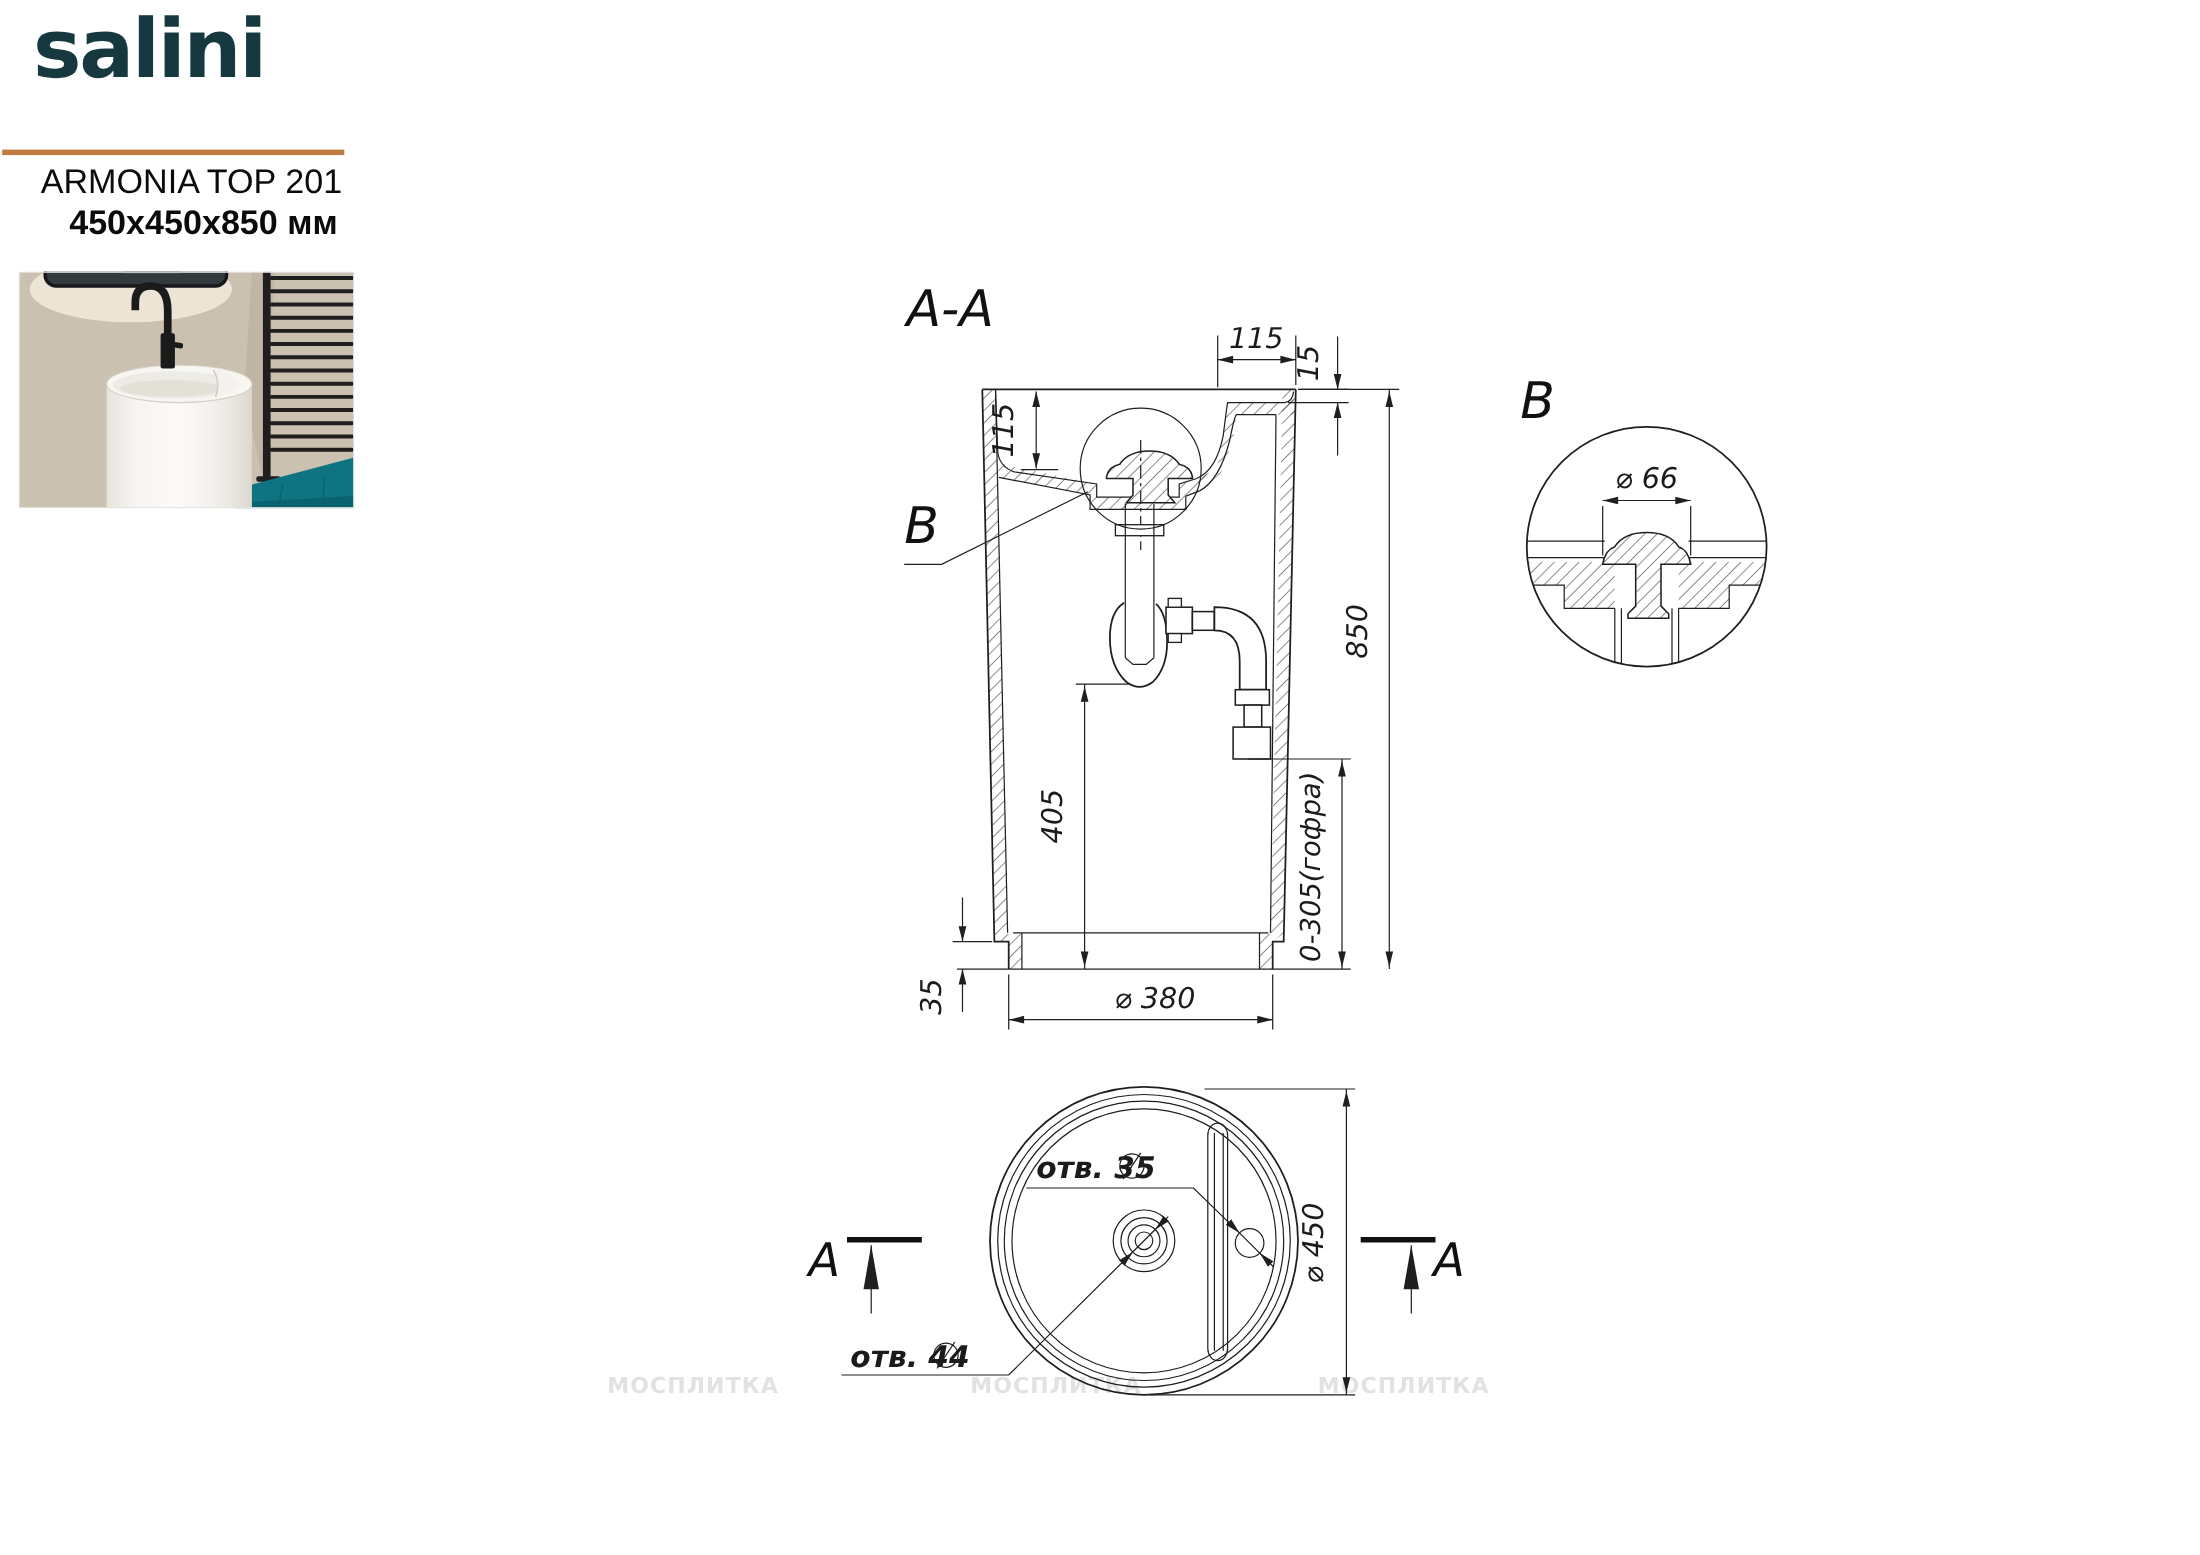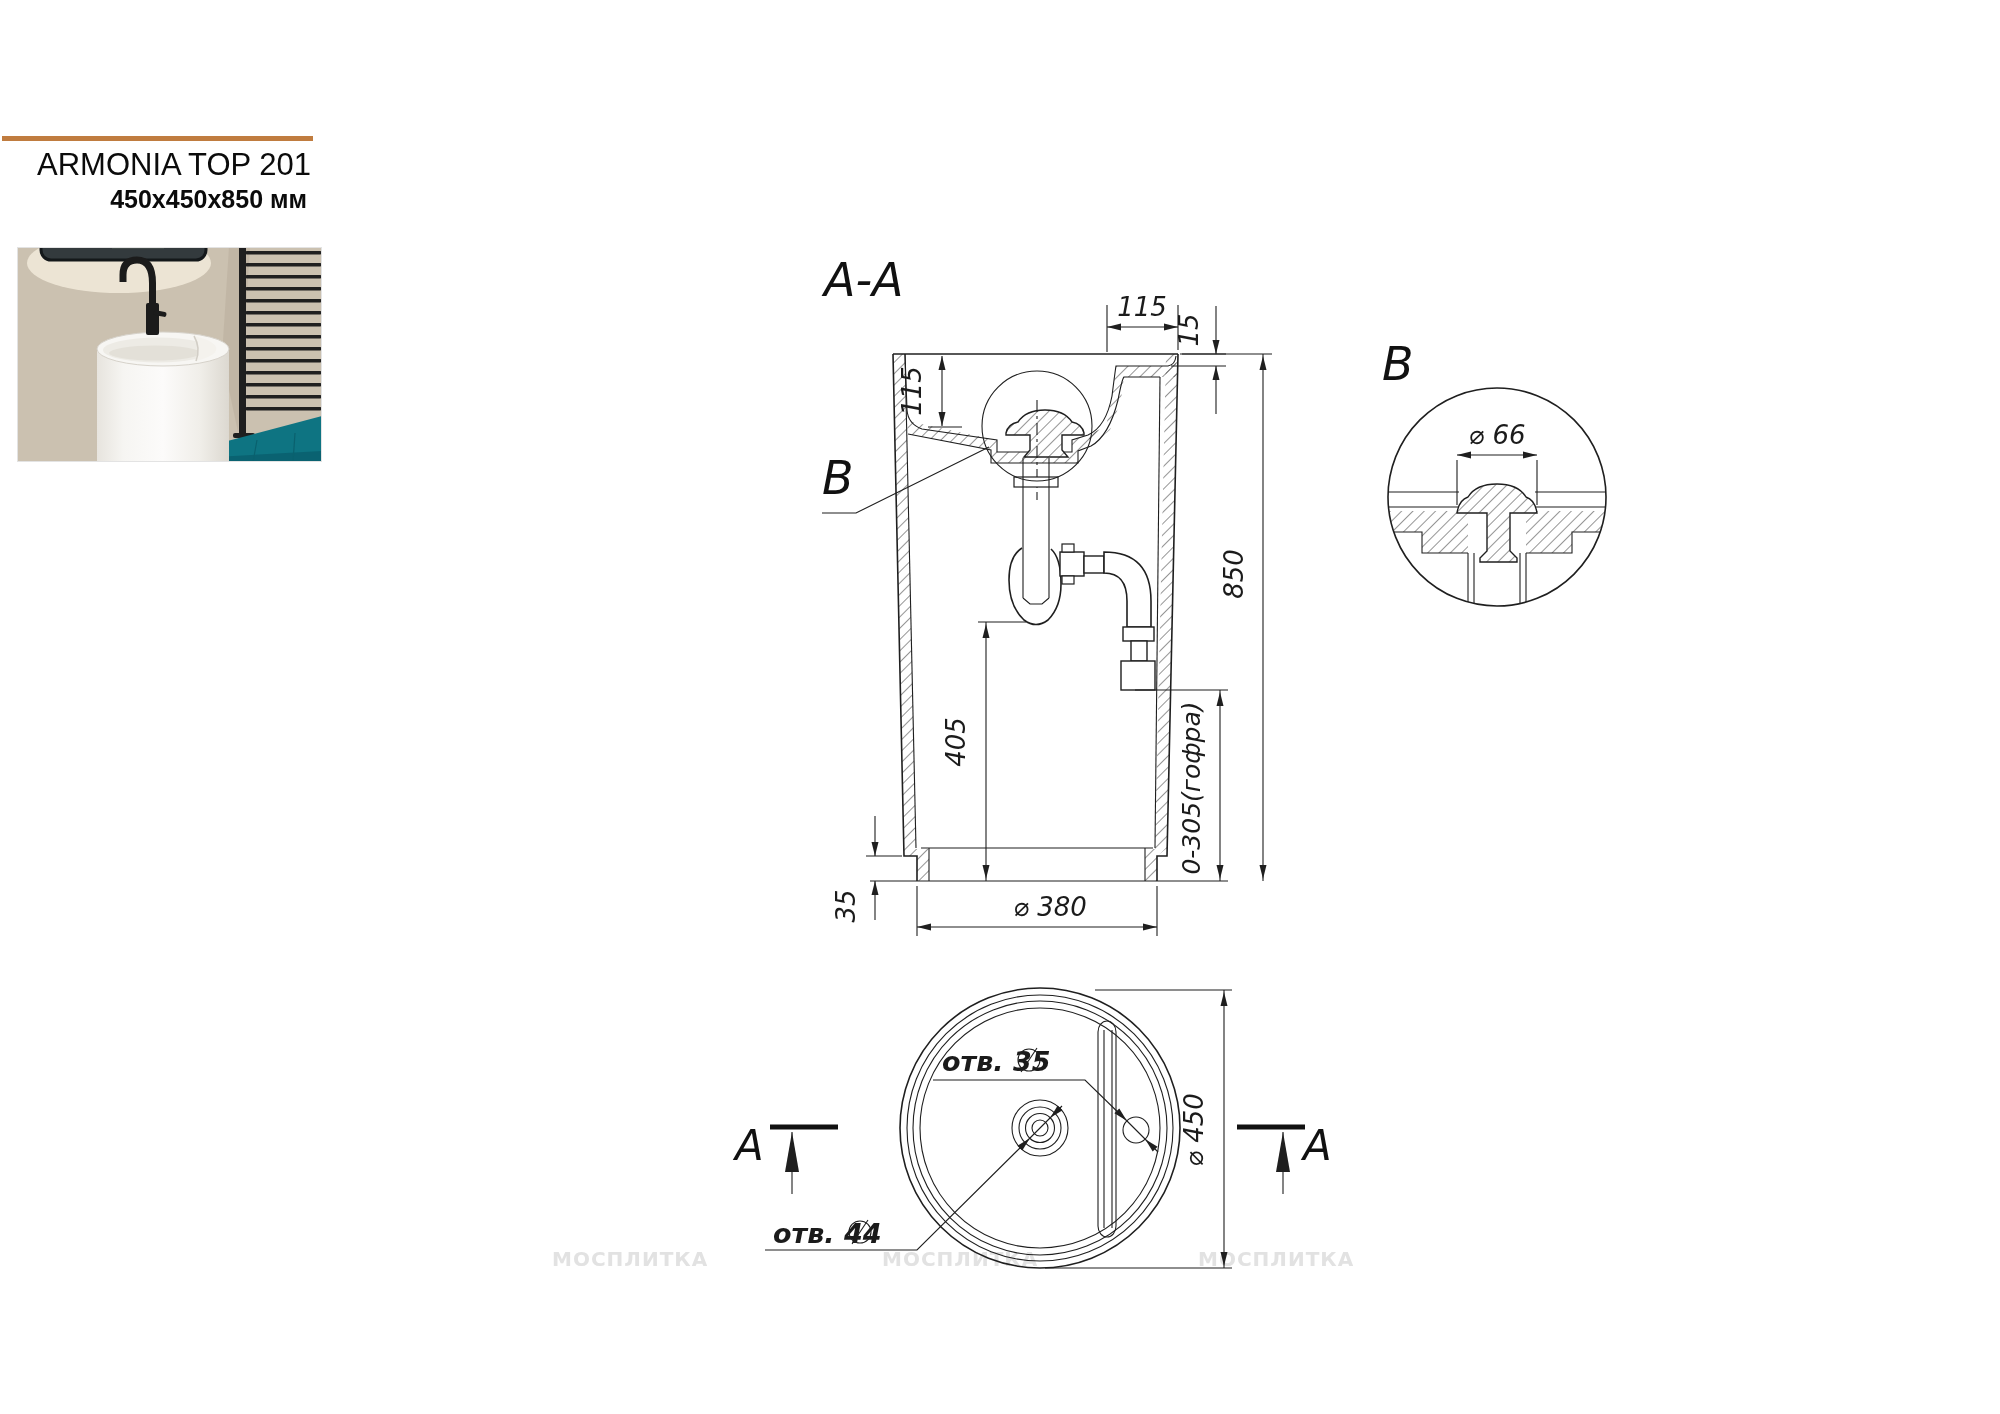--- a/index.html
+++ b/index.html
@@ -4,39 +4,40 @@
 <style>
   html,body{margin:0;padding:0;background:#ffffff;}
   .stage{position:relative;width:2000px;height:1414px;background:#fff;overflow:hidden;
          font-family:"Liberation Sans",sans-serif;}
   .logo{position:absolute;left:30px;top:2px;font-family:"DejaVu Sans",sans-serif;
         font-weight:bold;font-size:74px;letter-spacing:-2px;color:#16393f;}
   .brand-rule{position:absolute;left:2px;top:136px;width:311px;height:5px;background:#c07c3f;}
   .model{position:absolute;left:2px;top:147px;width:309px;text-align:right;
          font-weight:normal;font-size:31px;color:#0b0b0b;white-space:nowrap;}
   .size{position:absolute;left:2px;top:185px;width:305px;text-align:right;
-        font-weight:bold;font-size:25px;color:#0b0b0b;white-space:nowrap;}
+        font-weight:bold;font-size:31px;color:#0b0b0b;white-space:nowrap;}
   .photo{position:absolute;left:17px;top:247px;width:305px;height:215px;}
   .drawing{position:absolute;left:0;top:0;width:2000px;height:1414px;}
   svg text{font-family:"DejaVu Sans","Liberation Sans",sans-serif;}
   .dim{font-style:italic;font-size:26px;fill:#1b1b1b;}
   .dim-small{font-style:italic;font-size:25px;fill:#1b1b1b;}
   .viewlabel{font-style:italic;font-size:46px;fill:#111;}
   .marker{font-style:italic;font-size:42px;fill:#111;}
   .callout{font-style:italic;font-size:27px;fill:#1b1b1b;font-weight:bold;}
   .wm{font-size:20px;letter-spacing:1px;fill:#e2e2e2;font-weight:bold;}
   .ln{stroke:#1f1f1f;stroke-width:1.6;fill:none;}
   .thin{stroke:#1f1f1f;stroke-width:1.1;fill:none;}
   .arr{fill:#1f1f1f;stroke:none;}
 </style>
 </head>
 <body>
 
 <div class="stage">
 
+  <div class="logo">salini</div>
   <div class="brand-rule"></div>
   <div class="model">ARMONIA TOP 201</div>
   <div class="size">450x450x850 мм</div>
 
   <svg class="photo" viewBox="0 0 305 215">
     <defs>
       <linearGradient id="sinkg" x1="0" y1="0" x2="1" y2="0">
         <stop offset="0" stop-color="#e7e4de"></stop>
           <stop offset="0.2" stop-color="#f6f5f2"></stop>
         <stop offset="0.5" stop-color="#fcfbfa"></stop>

